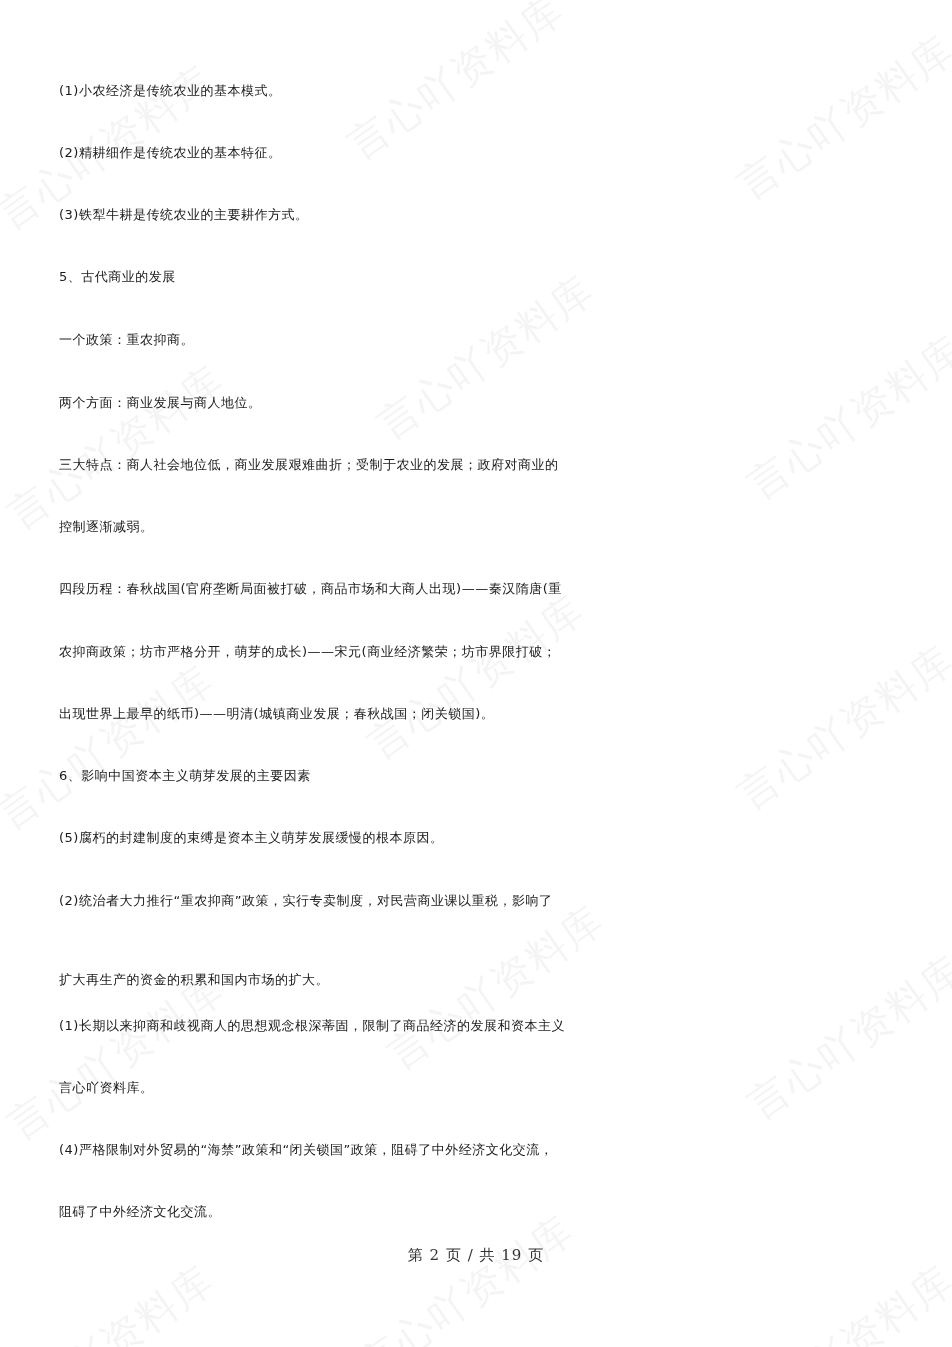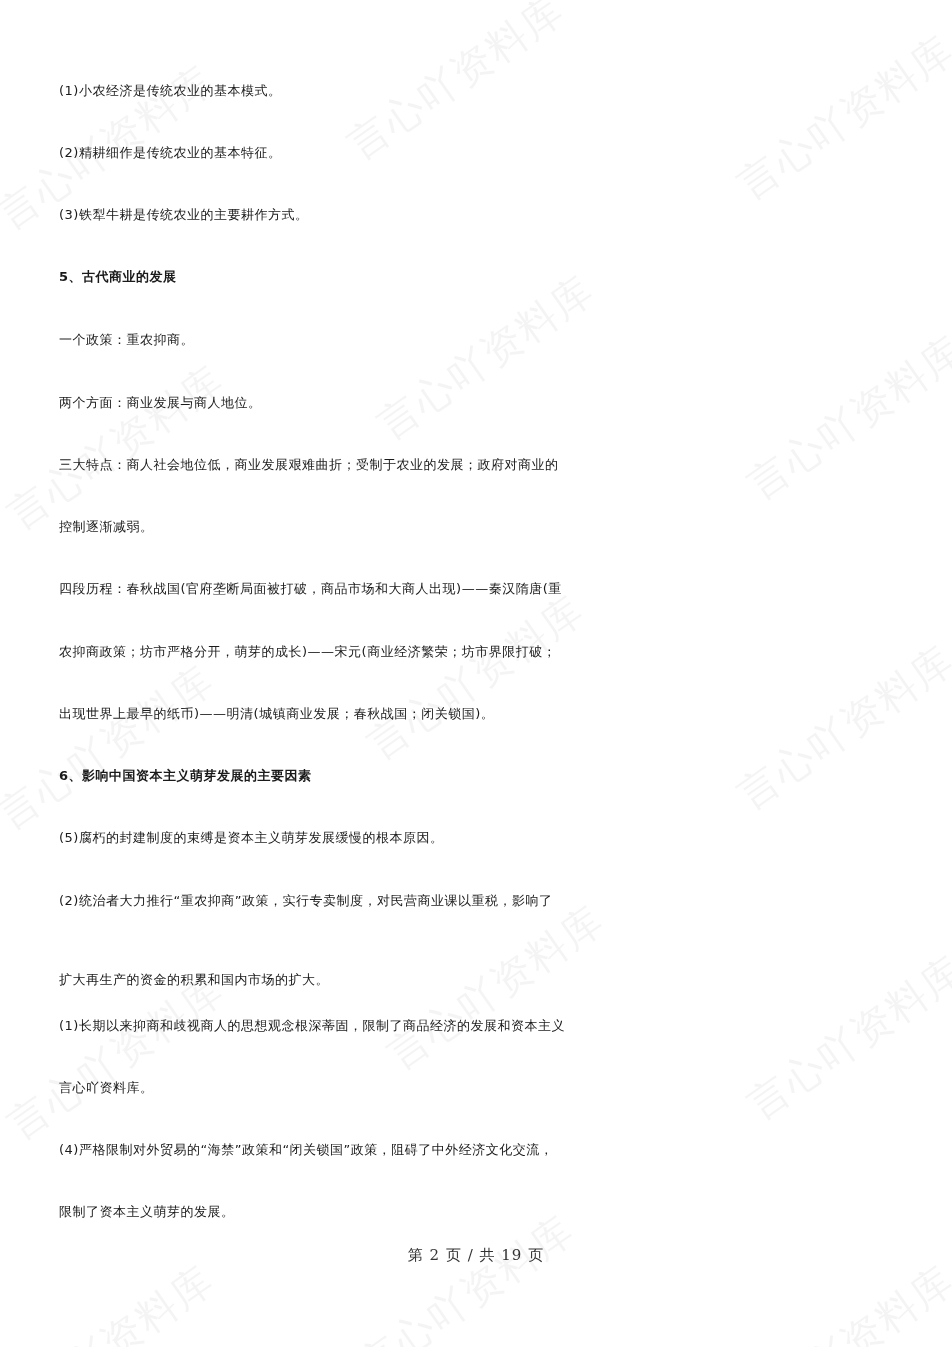--- a/index.html
+++ b/index.html
@@ -36,21 +36,21 @@
     }
     .line {
       position: absolute;
       left: 59px;
       font-size: 13px;
       line-height: 26px;
       white-space: nowrap;
       letter-spacing: 0.5px;
     }
     .heading {
-      font-weight: bold;
+      font-weight: normal;
     }
     .footer {
       position: absolute;
       left: 0;
       width: 952px;
       top: 1246px;
       text-align: center;
       font-size: 15px;
       color: #333;
       font-family: "DejaVu Serif", serif;
@@ -90,16 +90,16 @@
   <div class="line" style="top:576px">四段历程：春秋战国(官府垄断局面被打破，商品市场和大商人出现)——秦汉隋唐(重</div>
   <div class="line" style="top:639px">农抑商政策；坊市严格分开，萌芽的成长)——宋元(商业经济繁荣；坊市界限打破；</div>
   <div class="line" style="top:701px">出现世界上最早的纸币)——明清(城镇商业发展；春秋战国；闭关锁国)。</div>
   <div class="line heading" style="top:763px">6、影响中国资本主义萌芽发展的主要因素</div>
   <div class="line" style="top:825px">(5)腐朽的封建制度的束缚是资本主义萌芽发展缓慢的根本原因。</div>
   <div class="line" style="top:888px">(2)统治者大力推行“重农抑商”政策，实行专卖制度，对民营商业课以重税，影响了</div>
   <div class="line" style="top:967px">扩大再生产的资金的积累和国内市场的扩大。</div>
   <div class="line" style="top:1013px">(1)长期以来抑商和歧视商人的思想观念根深蒂固，限制了商品经济的发展和资本主义</div>
   <div class="line" style="top:1075px">言心吖资料库。</div>
   <div class="line" style="top:1137px">(4)严格限制对外贸易的“海禁”政策和“闭关锁国”政策，阻碍了中外经济文化交流，</div>
-  <div class="line" style="top:1199px">限制了资本主义萌芽的发展。</div>
+  <div class="line" style="top:1199px">阻碍了中外经济文化交流。</div>
 
   <div class="footer">第 2 页 / 共 19 页</div>
 </div>
 
 </body></html>

